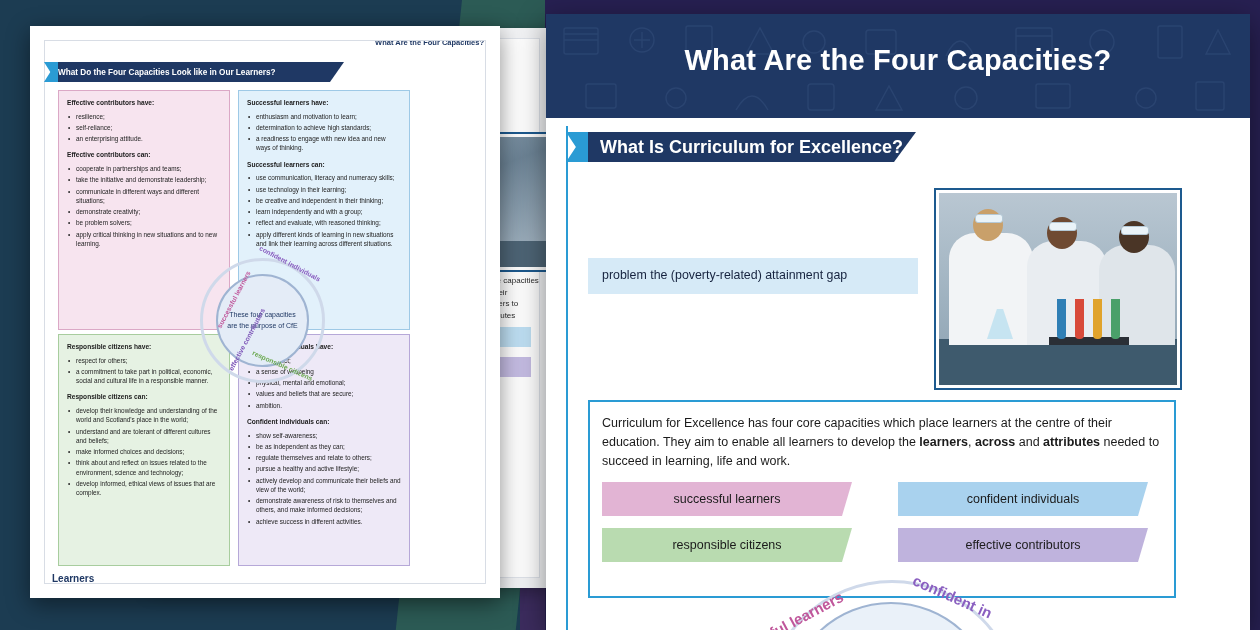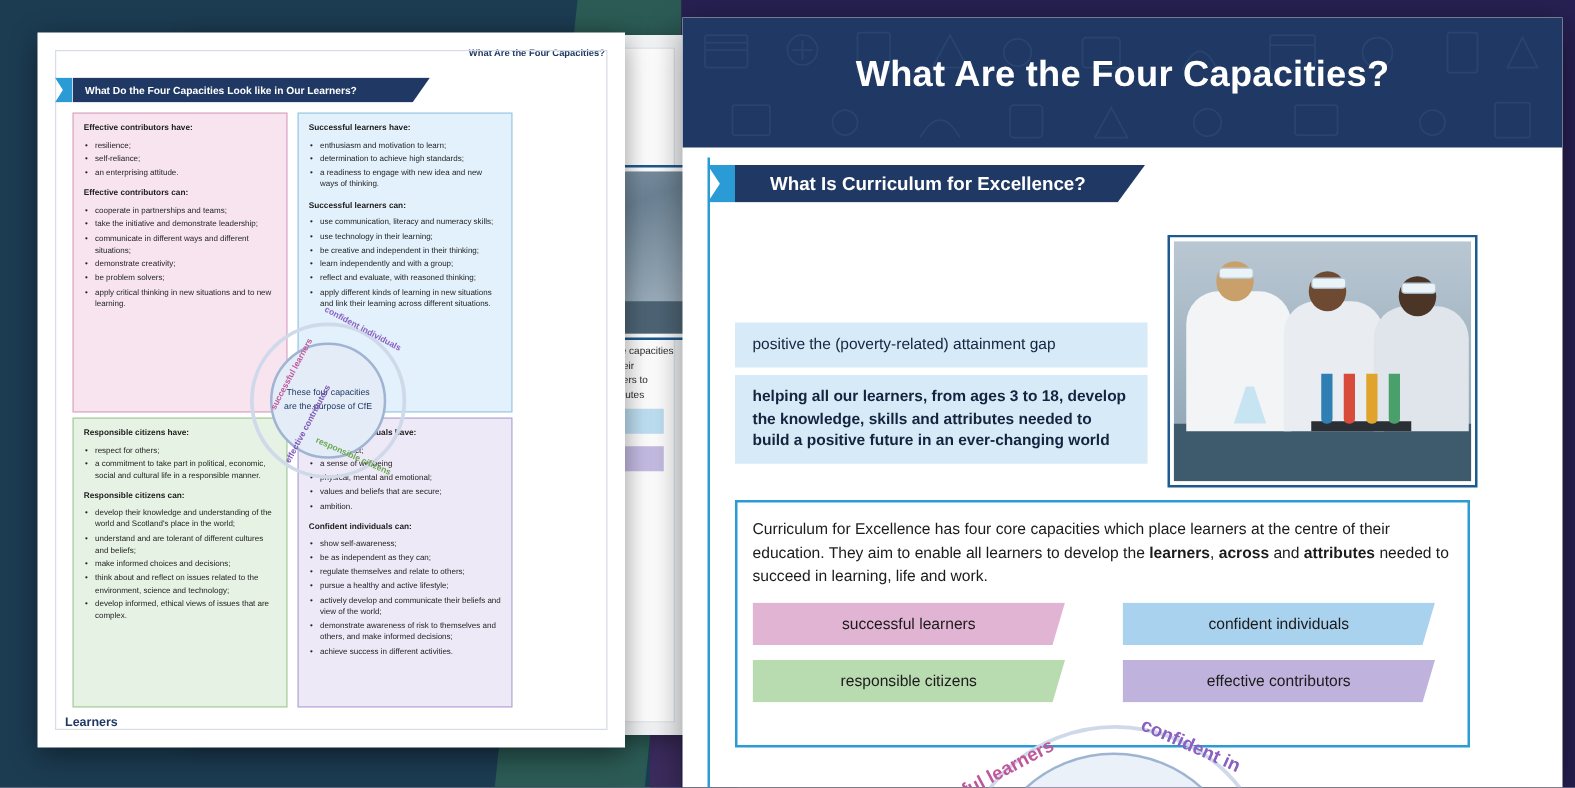--- a/index.html
+++ b/index.html
@@ -144,21 +144,21 @@
     position: absolute;
     left: 14px; top: 0;
     right: 0; height: 100%;
     background: #1f3864;
     clip-path: polygon(0 0, 100% 0, calc(100% - 14px) 100%, 0 100%);
     color: #fff;
     font-size: 8.2px;
     font-weight: bold;
     display: flex;
     align-items: center;
-    padding-left: 10px;
+    padding-left: 0;
     box-sizing: border-box;
   }
   .qbox {
     position: absolute;
     box-sizing: border-box;
     padding: 7px 8px;
     font-size: 6.4px;
     line-height: 1.45;
     color: #232323;
   }
@@ -273,22 +273,22 @@
     border-top: 0;
   }
   .main-banner {
     position: absolute;
     left: 20px; top: 118px;
     width: 350px; height: 30px;
   }
   .main-banner .banner-flag { width: 22px; }
   .main-banner .banner-body {
     left: 22px;
-    font-size: 15px;
-    padding-left: 28px;
+    font-size: 18px;
+    padding-left: 12px;
     clip-path: polygon(0 0, 100% 0, calc(100% - 22px) 100%, 0 100%);
   }
   .intro {
     position: absolute;
     left: 42px; top: 160px;
     width: 330px;
     font-size: 12.6px;
     color: #1b1b1b;
     line-height: 1.5;
   }
@@ -586,22 +586,21 @@
   </div>
 
   <div class="main-body"></div>
 
   <div class="main-banner">
     <div class="banner-flag"></div>
     <div class="banner-body">What Is Curriculum for Excellence?</div>
   </div>
 
 
-  <div class="pill pill-2">positive the (poverty-related) attainment gap</div>
-  <div class="pill pill-3">helping all our learners, from ages 3 to 18, develop the knowledge, skills and attributes needed to build a positive future in an ever-changing world</div>
+  <div class="pill pill-2">problem the (poverty-related) attainment gap</div>
 
   <div class="photo">
     <div class="wall"></div>
     <div class="counter"></div>
     <div class="person p1"></div>
       <div class="head h1"></div>
       <div class="goggle g1"></div>
     <div class="person p2"></div>
       <div class="head h2"></div>
       <div class="goggle g2"></div>

